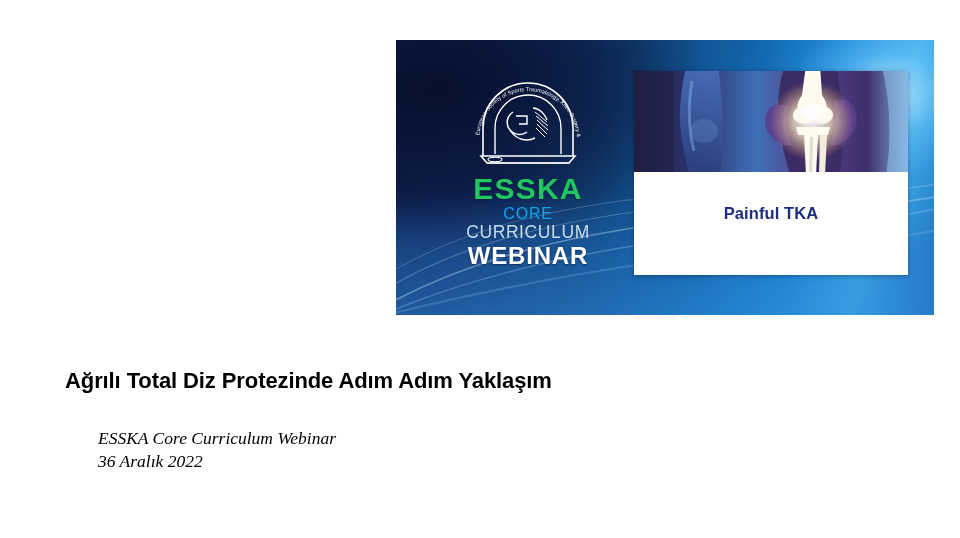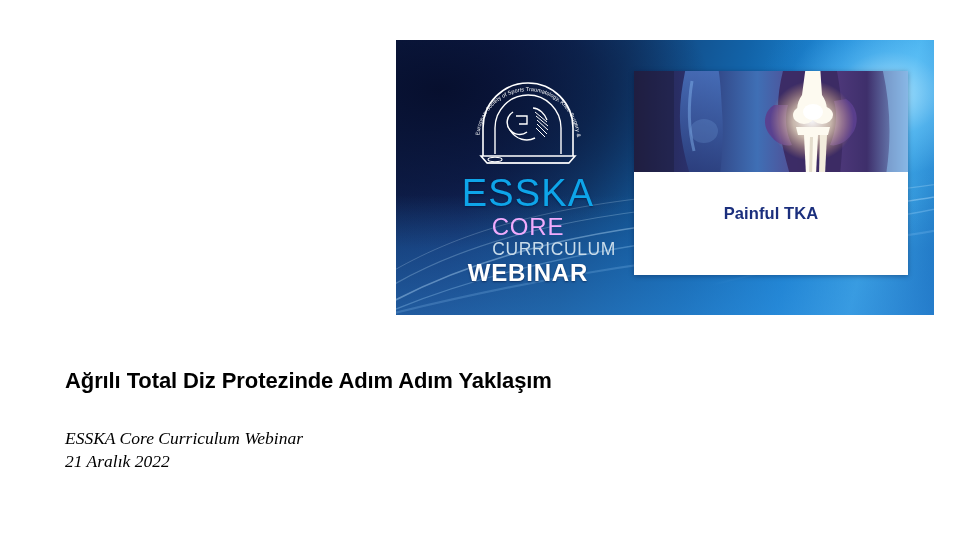--- a/index.html
+++ b/index.html
@@ -101,39 +101,38 @@
     text-align: center;
     z-index: 6;
   }
   .emblem {
     width: 118px;
     height: 104px;
     margin: 0 auto 2px auto;
     display: block;
   }
   .logo-esska {
-    font-size: 38px;
-    font-weight: normal;
-    color: #0ea5e9;
+    font-size: 30px;
+    font-weight: bold;
+    color: #22c55e;
     letter-spacing: 1.2px;
     line-height: 1.02;
     text-shadow: 0 1px 2px rgba(0,20,60,0.6);
   }
   .logo-core {
-    font-size: 24px;
-    color: #f0abfc;
+    font-size: 16px;
+    color: #0ea5e9;
     letter-spacing: 0.8px;
     line-height: 1.14;
   }
   .logo-curriculum {
     font-size: 17.5px;
     color: #c9dcea;
     letter-spacing: 0.6px;
     line-height: 1.14;
-    text-align: right;
   }
   .logo-webinar {
     font-size: 24px;
     font-weight: bold;
     color: #ffffff;
     letter-spacing: 0.8px;
     line-height: 1.1;
     text-shadow: 0 1px 2px rgba(0,20,60,0.6);
   }
 
@@ -192,21 +191,21 @@
   .subtitle {
     position: absolute;
     left: 65px;
     top: 427px;
     font-family: "Liberation Serif", serif;
     font-style: italic;
     font-size: 17.5px;
     color: #000000;
     line-height: 1.32;
   }
-  .subtitle div { white-space: nowrap; }
+  .subtitle div { white-space: nowrap; margin-left: 33px; }
 </style>
 </head>
 <body>
 
 <div class="banner">
 
   <div class="banner-bg"></div>
   <div class="banner-vignette"></div>
   <div class="banner-burst"></div>
   <div class="banner-burst2"></div>
@@ -321,14 +320,14 @@
     <div class="card-white">
       <div class="card-title">Painful TKA</div>
     </div>
   </div>
 </div>
 
 <div class="headline">Ağrılı Total Diz Protezinde Adım Adım Yaklaşım</div>
 
 <div class="subtitle">
   <div>ESSKA Core Curriculum Webinar</div>
-  <div>21 Aralık 2022</div>
+  <div>36 Aralık 2022</div>
 </div>
 
 </body></html>

